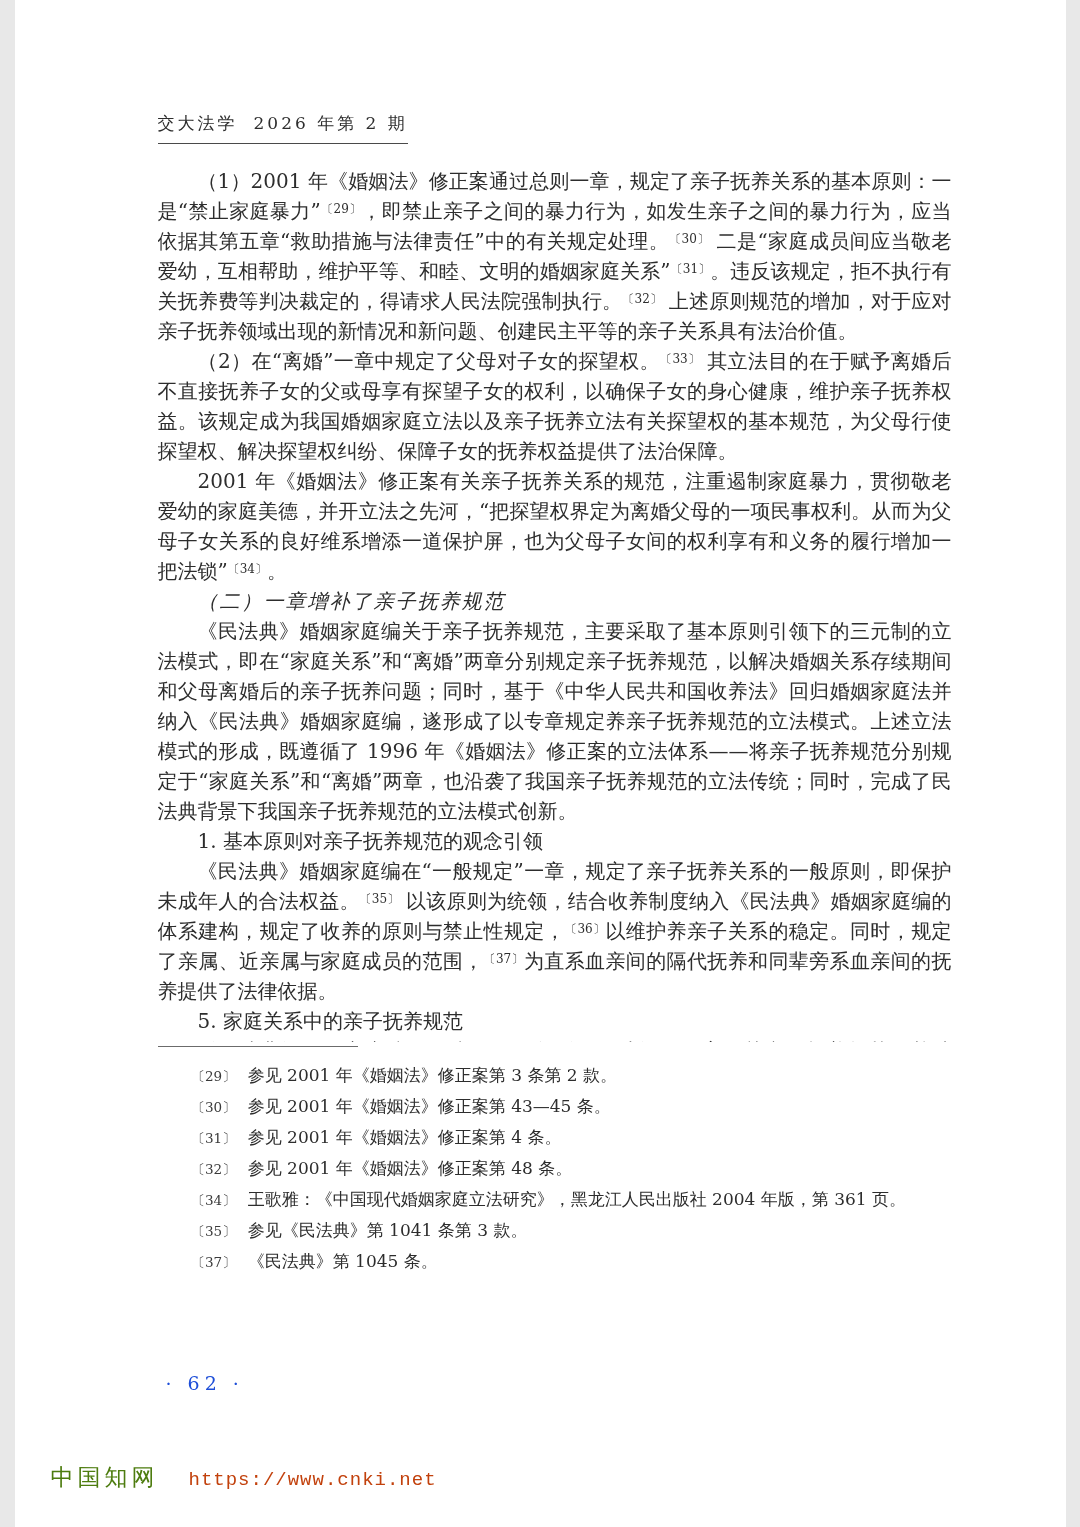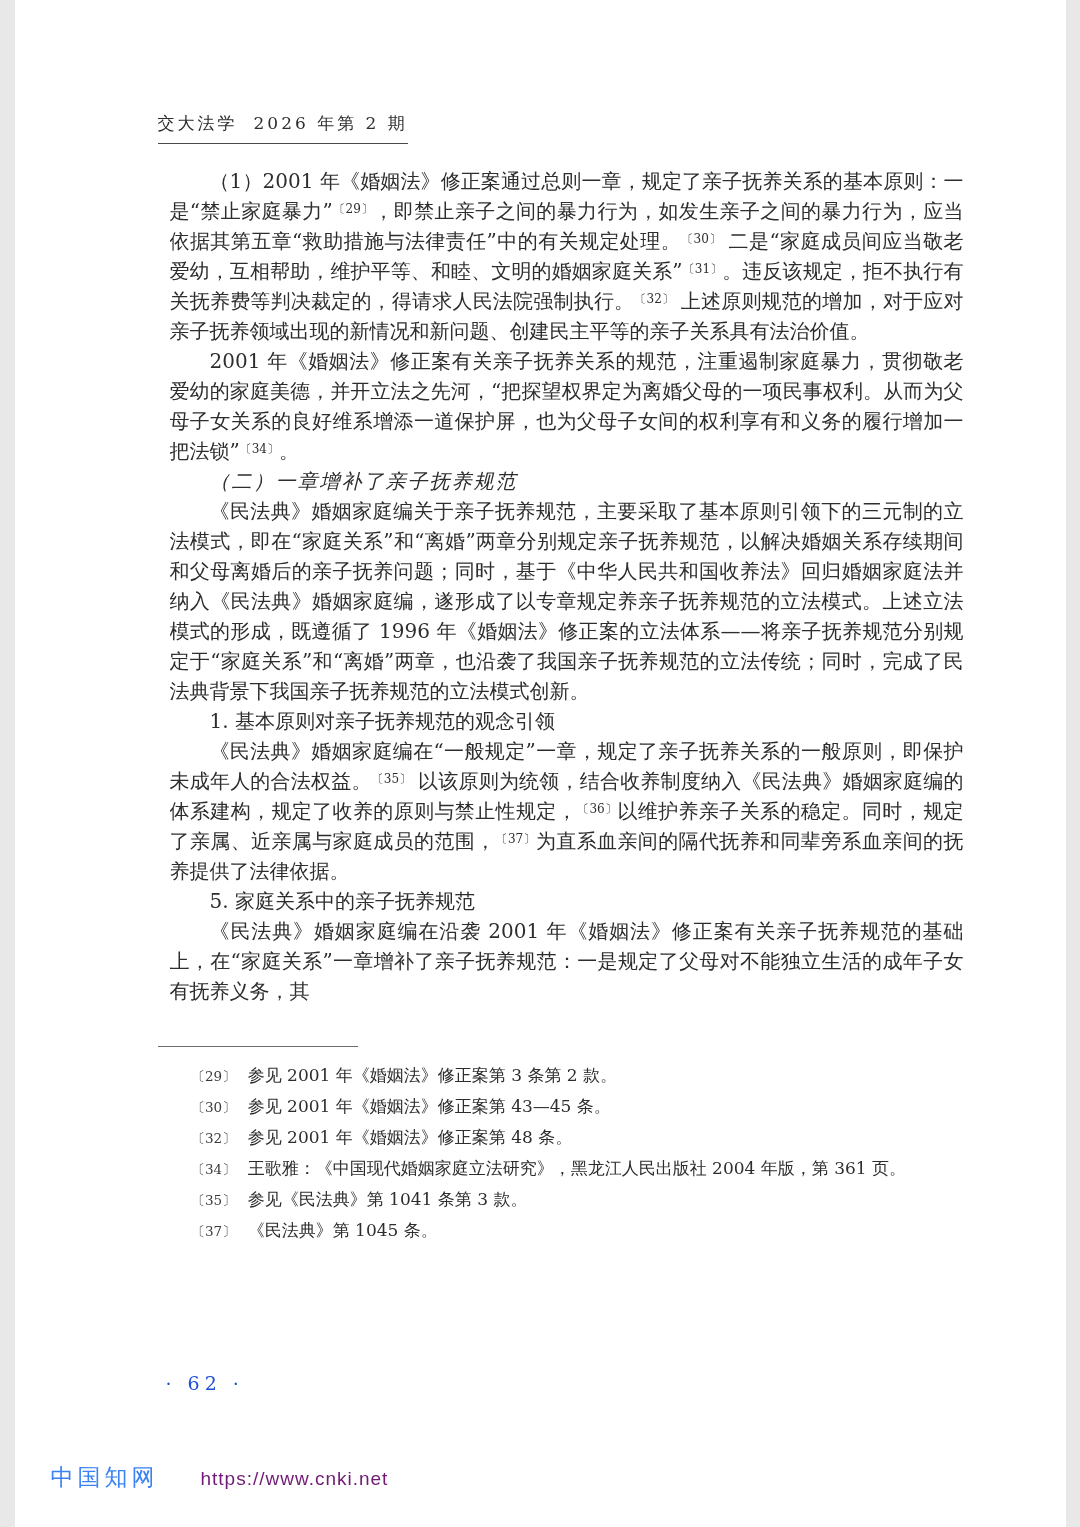--- a/index.html
+++ b/index.html
@@ -27,21 +27,20 @@
   .content {
     position: absolute;
     left: 143px;
     top: 166px;
     width: 794px;
     height: 876px;
     font-size: 20px;
     line-height: 30px;
     text-align: justify;
     overflow: hidden;
-    margin-left: 12px;
   }
   .para { margin: 0; text-indent: 2em; }
   .para.section-heading {
     font-style: italic;
     letter-spacing: 2px;
   }
   sup.fnref {
     font-size: 12px;
     line-height: 0;
     vertical-align: 5px;
@@ -76,55 +75,57 @@
   }
   .watermark {
     position: absolute;
     left: 36px;
     top: 1462px;
     white-space: nowrap;
   }
   .wm-name {
     font-size: 23px;
     letter-spacing: 4px;
-    color: #3b82f6;
+    color: #4d7c0f;
   }
   .wm-url {
     font-size: 19px;
-    font-family: Liberation Sans, sans-serif;
-    margin-left: 42px;
+    font-family: Liberation Mono, monospace;
+    margin-left: 30px;
     letter-spacing: 1px;
-    color: #701a75;
+    color: #c2410c;
   }
 </style>
 </head>
 <body>
 
 <div class="page">
 
   <div class="running-head">
     <span class="journal">交大法学</span><span class="issue">2026 年第 2 期</span>
   </div>
 
   <div class="content" id="content">
       <p class="para body">（1）2001 年《婚姻法》修正案通过总则一章，规定了亲子抚养关系的基本原则：一是“禁止家庭暴力”<sup class="fnref">〔29〕</sup>，即禁止亲子之间的暴力行为，如发生亲子之间的暴力行为，应当依据其第五章“救助措施与法律责任”中的有关规定处理。<sup class="fnref">〔30〕</sup> 二是“家庭成员间应当敬老爱幼，互相帮助，维护平等、和睦、文明的婚姻家庭关系”<sup class="fnref">〔31〕</sup>。违反该规定，拒不执行有关抚养费等判决裁定的，得请求人民法院强制执行。<sup class="fnref">〔32〕</sup> 上述原则规范的增加，对于应对亲子抚养领域出现的新情况和新问题、创建民主平等的亲子关系具有法治价值。</p>
+      <p class="para body">（2）在“离婚”一章中规定了父母对子女的探望权。<sup class="fnref">〔33〕</sup> 其立法目的在于赋予离婚后不直接抚养子女的父或母享有探望子女的权利，以确保子女的身心健康，维护亲子抚养权益。该规定成为我国婚姻家庭立法以及亲子抚养立法有关探望权的基本规范，为父母行使探望权、解决探望权纠纷、保障子女的抚养权益提供了法治保障。</p>
       <p class="para body">2001 年《婚姻法》修正案有关亲子抚养关系的规范，注重遏制家庭暴力，贯彻敬老爱幼的家庭美德，并开立法之先河，“把探望权界定为离婚父母的一项民事权利。从而为父母子女关系的良好维系增添一道保护屏，也为父母子女间的权利享有和义务的履行增加一把法锁”<sup class="fnref">〔34〕</sup>。</p>
       <p class="para section-heading">（二）一章增补了亲子抚养规范</p>
       <p class="para body">《民法典》婚姻家庭编关于亲子抚养规范，主要采取了基本原则引领下的三元制的立法模式，即在“家庭关系”和“离婚”两章分别规定亲子抚养规范，以解决婚姻关系存续期间和父母离婚后的亲子抚养问题；同时，基于《中华人民共和国收养法》回归婚姻家庭法并纳入《民法典》婚姻家庭编，遂形成了以专章规定养亲子抚养规范的立法模式。上述立法模式的形成，既遵循了 1996 年《婚姻法》修正案的立法体系——将亲子抚养规范分别规定于“家庭关系”和“离婚”两章，也沿袭了我国亲子抚养规范的立法传统；同时，完成了民法典背景下我国亲子抚养规范的立法模式创新。</p>
       <p class="para sub-heading">1. 基本原则对亲子抚养规范的观念引领</p>
       <p class="para body">《民法典》婚姻家庭编在“一般规定”一章，规定了亲子抚养关系的一般原则，即保护未成年人的合法权益。<sup class="fnref">〔35〕</sup> 以该原则为统领，结合收养制度纳入《民法典》婚姻家庭编的体系建构，规定了收养的原则与禁止性规定，<sup class="fnref">〔36〕</sup>以维护养亲子关系的稳定。同时，规定了亲属、近亲属与家庭成员的范围，<sup class="fnref">〔37〕</sup>为直系血亲间的隔代抚养和同辈旁系血亲间的抚养提供了法律依据。</p>
       <p class="para sub-heading">5. 家庭关系中的亲子抚养规范</p>
       <p class="para body">《民法典》婚姻家庭编在沿袭 2001 年《婚姻法》修正案有关亲子抚养规范的基础上，在“家庭关系”一章增补了亲子抚养规范：一是规定了父母对不能独立生活的成年子女有抚养义务，其</p>
     </div>
 
   <div class="fn-sep"></div>
 
   <div class="footnotes" id="footnotes">
       <p class="footnote"><span class="fn-marker">〔29〕</span><span>参见 2001 年《婚姻法》修正案第 3 条第 2 款。</span></p>
       <p class="footnote"><span class="fn-marker">〔30〕</span><span>参见 2001 年《婚姻法》修正案第 43—45 条。</span></p>
+      <p class="footnote"><span class="fn-marker">〔31〕</span><span>参见 2001 年《婚姻法》修正案第 4 条。</span></p>
       <p class="footnote"><span class="fn-marker">〔32〕</span><span>参见 2001 年《婚姻法》修正案第 48 条。</span></p>
       <p class="footnote"><span class="fn-marker">〔34〕</span><span>王歌雅：《中国现代婚姻家庭立法研究》，黑龙江人民出版社 2004 年版，第 361 页。</span></p>
       <p class="footnote"><span class="fn-marker">〔35〕</span><span>参见《民法典》第 1041 条第 3 款。</span></p>
       <p class="footnote"><span class="fn-marker">〔37〕</span><span>《民法典》第 1045 条。</span></p>
     </div>
 
   <div class="page-number">· 62 ·</div>
 
   <div class="watermark">
     <span class="wm-name">中国知网</span><span class="wm-url">https://www.cnki.net</span>

